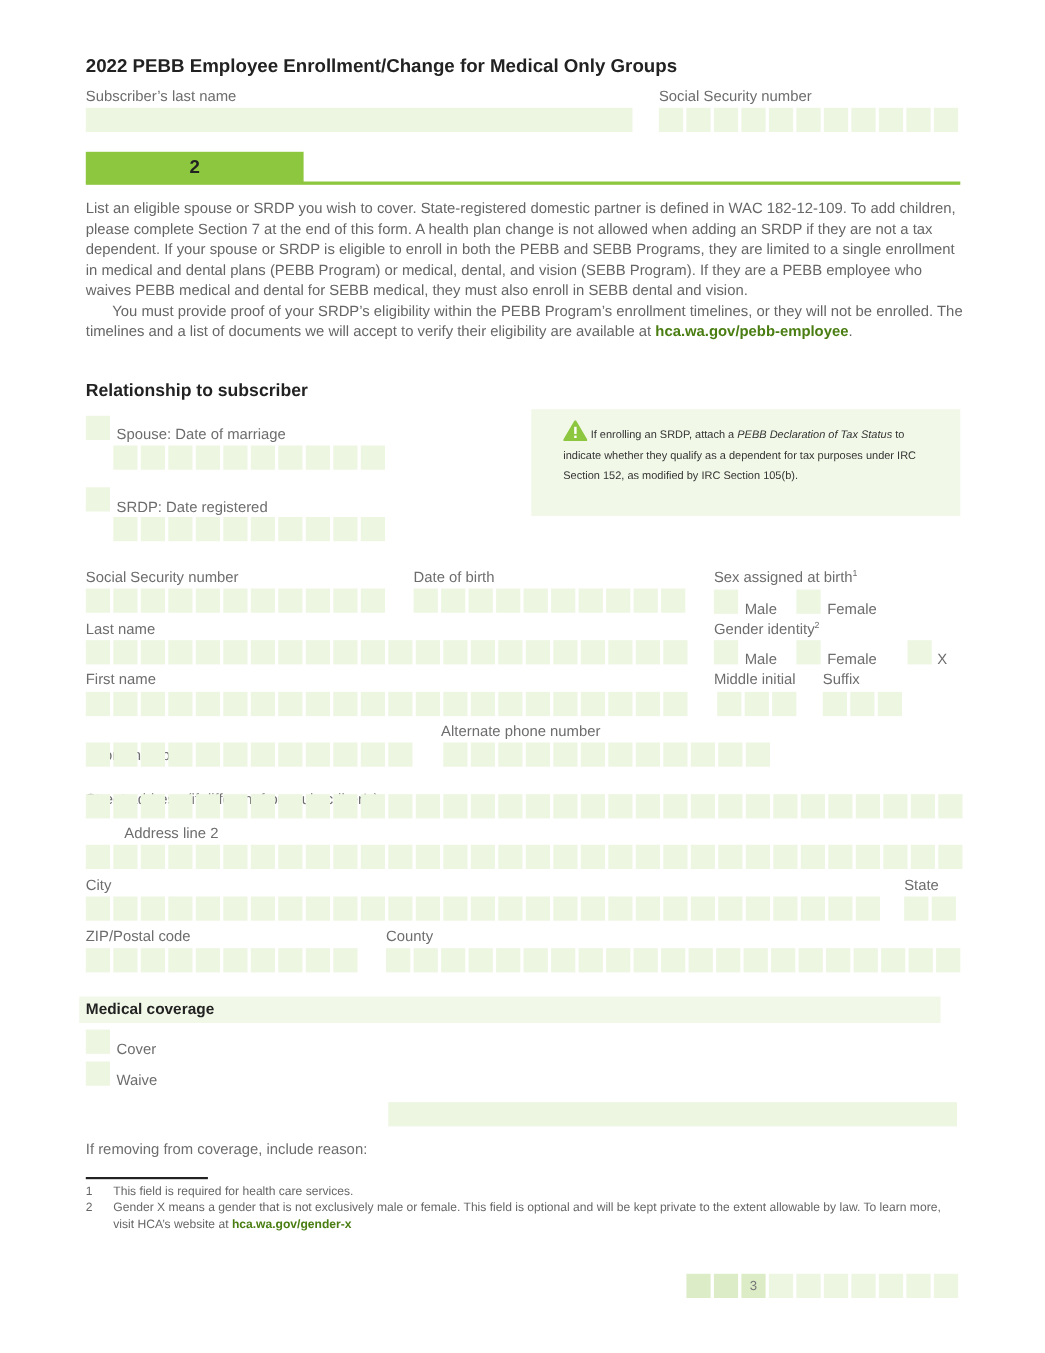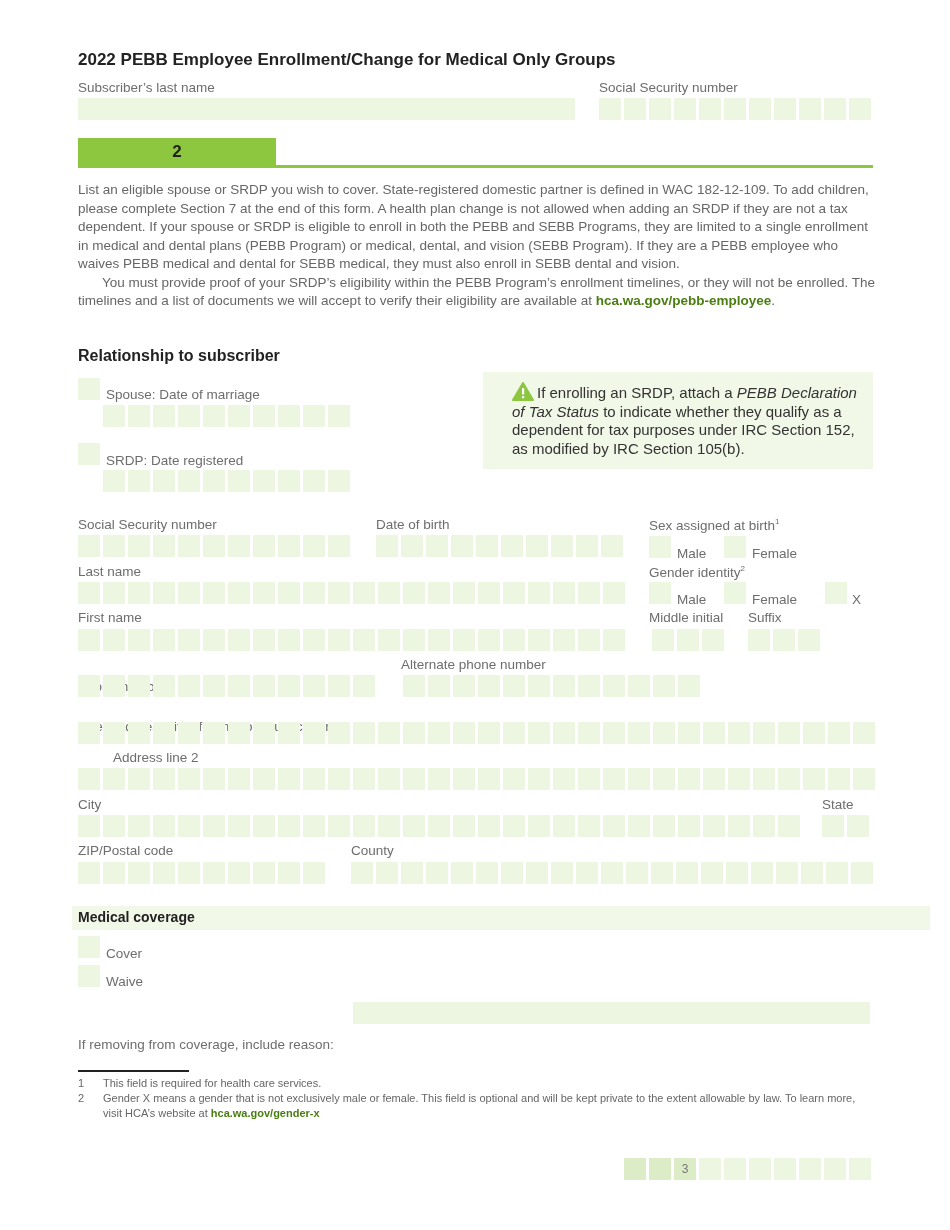--- a/index.html
+++ b/index.html
@@ -12,24 +12,24 @@
   .cells { position: absolute; display: flex; gap: 3px; }
   .cells .c { width: 22px; height: 22px; background: #edf6e1; }
   .cb { position: absolute; width: 22px; height: 22px; background: #edf6e1; }
   .band { left: 78px; top: 138px; width: 795px; height: 30px; border-bottom: 3px solid #8dc63f; }
   .band-num { position: absolute; left: 0; top: 0; width: 198px; height: 28px; background: #8dc63f; color: #222; font-weight: bold; font-size: 17px; text-align: center; line-height: 28px; }
   .band-title { position: absolute; left: 223px; top: 3px; color: #222; font-weight: bold; font-size: 17px; }
   .para { left: 78px; top: 181px; width: 800px; font-size: 13.5px; line-height: 18.5px; color: #666; }
   .para p + p { text-indent: 24px; }
   .link { color: #4a7d12; font-weight: bold; }
   .h2 { left: 78px; top: 347px; font-size: 16px; font-weight: bold; color: #222; }
-  .note { left: 483px; top: 372px; width: 390px; height: 97px; background: #f1f8e8; padding: 10px 14px 0 29px; font-size: 15px; line-height: 18.5px; color: #333; }
+  .note { left: 483px; top: 372px; width: 390px; height: 97px; background: #f1f8e8; padding: 10px 14px 0 29px; font-size: 10px; line-height: 18.5px; color: #333; }
   .note i { font-style: italic; }
   .warn { display: inline-block; vertical-align: -3px; margin-right: 3px; }
-  .medbar { left: 72px; top: 906px; width: 858px; height: 24px; background: #f1f8e8; }
+  .medbar { left: 72px; top: 906px; width: 783px; height: 24px; background: #f1f8e8; }
   .medbar span { position: absolute; left: 6px; top: 3px; font-size: 14px; font-weight: bold; color: #222; }
   .fn-rule { left: 78px; top: 1070px; width: 111px; height: 2px; background: #222; }
   .fn { font-size: 11px; color: #666; line-height: 14.5px; }
   .fn .n { position: absolute; left: 0; }
   sup { font-size: 8px; }
   .pg { position: absolute; left: 624px; top: 1158px; display: flex; gap: 3px; }
   .pg .c { width: 22px; height: 22px; background: #edf6e1; font-size: 12px; color: #777; text-align: center; line-height: 22px; }
   .pg .c.dk { background: #dcecc7; }
 </style>
 </head>

